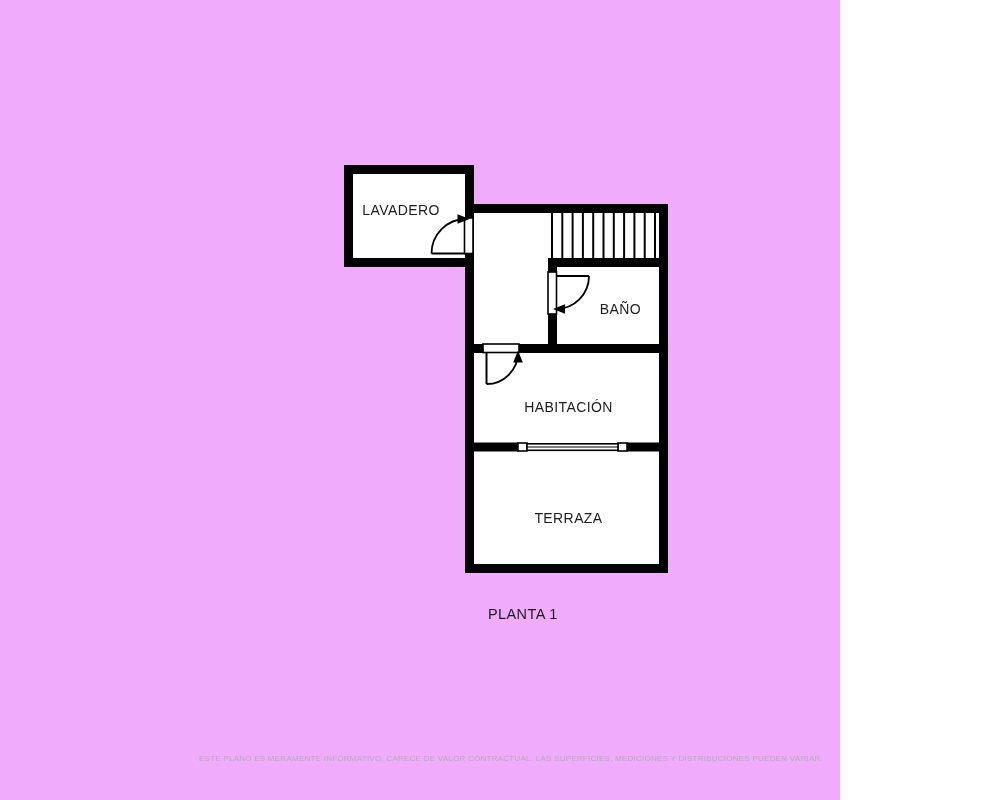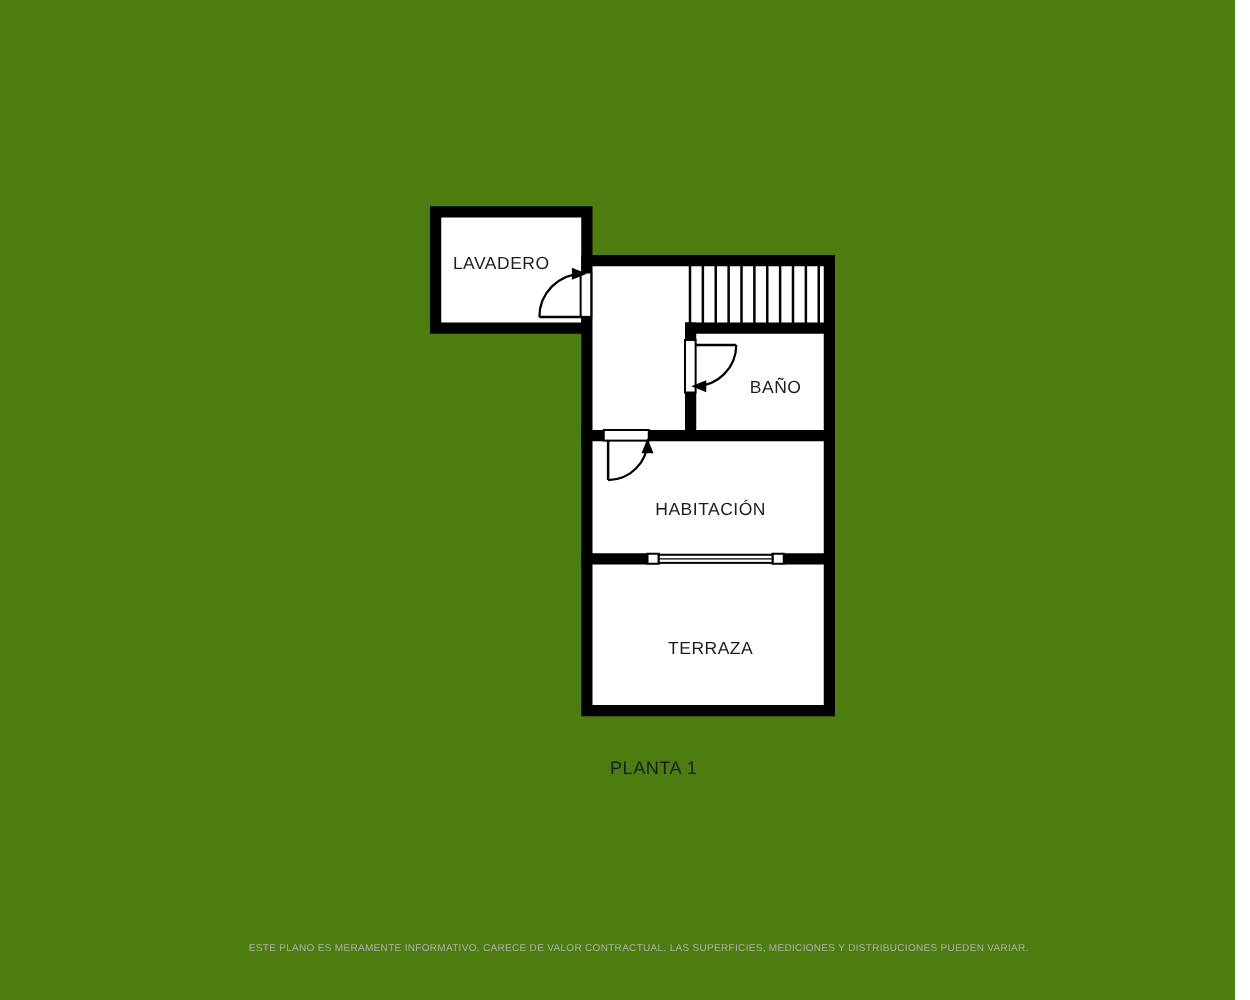--- a/index.html
+++ b/index.html
@@ -1,22 +1,22 @@
 <!DOCTYPE html>
 <html><head>
 <meta charset="utf-8">
 <style>
   * { margin: 0; padding: 0; box-sizing: border-box; }
   html, body { background: #ffffff; }
   body { font-family: "Liberation Sans", sans-serif; }
   .canvas {
     position: relative;
-    width: 988px;
+    width: 840px;
     height: 800px;
-    background: #4d7c0f;
+    background: #f0abfc;
     overflow: hidden;
   }
   .plan-svg {
     position: absolute;
     left: 0; top: 0;
     width: 1000px;
     height: 800px;
   }
   .room-label {
     font-family: "Liberation Sans", sans-serif;

